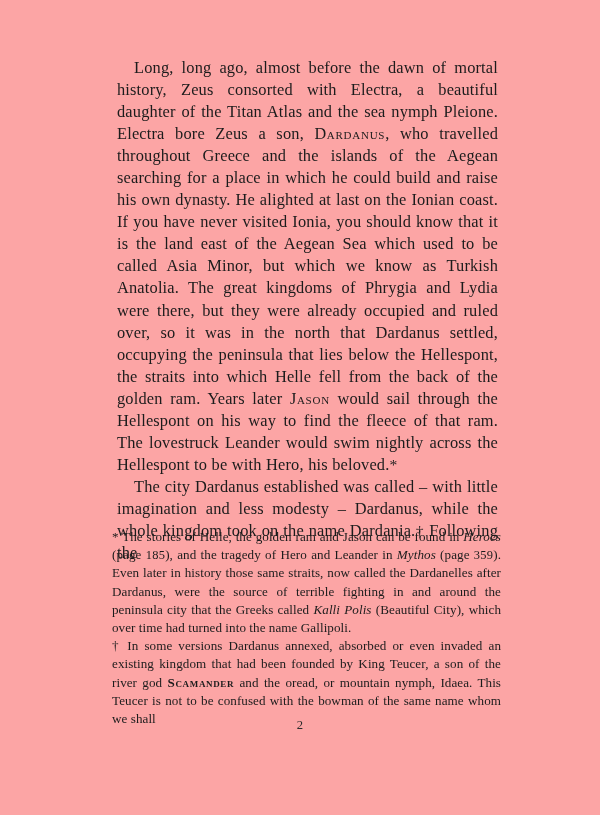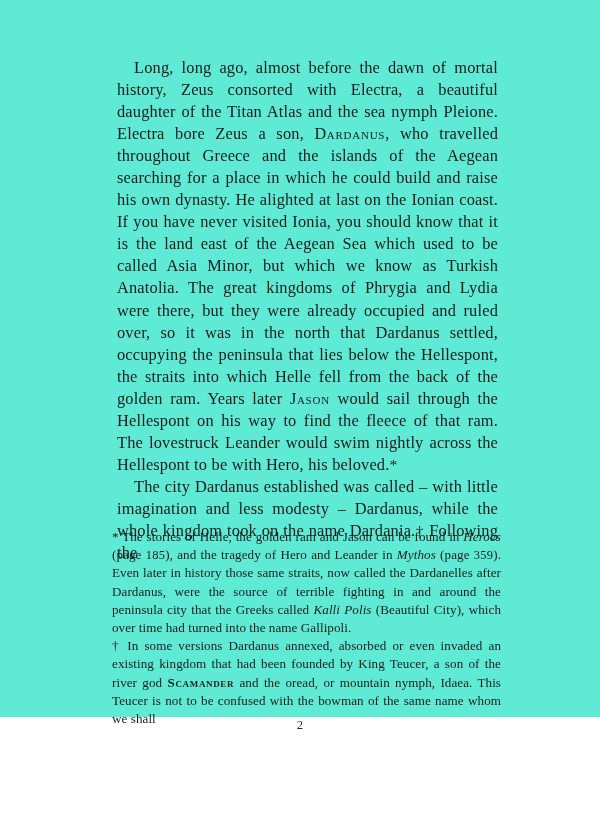--- a/index.html
+++ b/index.html
@@ -11,22 +11,22 @@
     height: 815px;
     background: #ffffff;
     font-family: "Liberation Serif", "DejaVu Serif", serif;
     color: #1c1c1c;
     overflow: hidden;
   }
 
   .page {
     position: relative;
     width: 600px;
-    height: 717px;
-    background: #5eead4;
+    height: 815px;
+    background: #fca5a5;
     box-sizing: border-box;
   }
 
   
   .textblock {
     position: absolute;
     left: 117px;
     top: 57px;
     width: 381px;
   }

